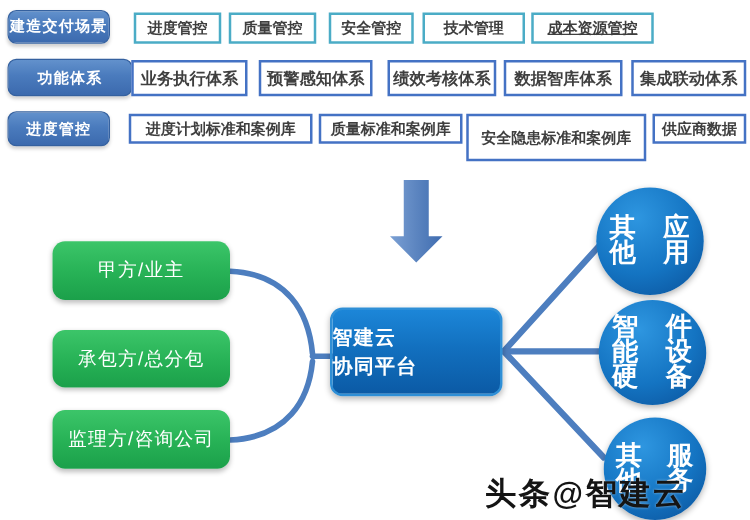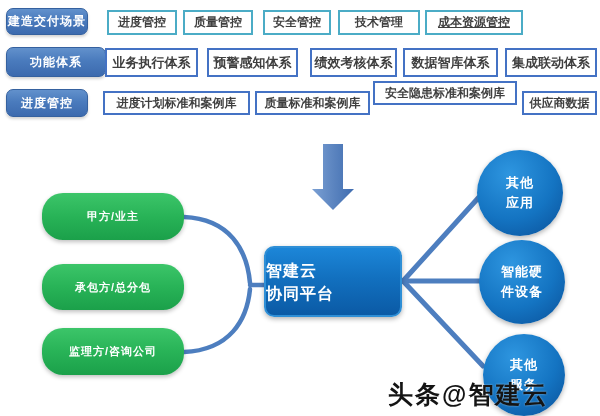--- a/index.html
+++ b/index.html
@@ -24,36 +24,36 @@
   }
   .b-teal{border:2px solid #4bacc6;}
   .b-blue{border:2px solid #4472c4;}
   .r1{font-size:12px;}
   .r2{font-size:13px;}
   .r3{font-size:12px;}
   
   .gbox{
     display:flex;align-items:center;justify-content:center;
     background:linear-gradient(180deg,#3cc569 0%,#28b357 50%,#1ba04a 100%);
-    border-radius:21px;color:#ffffff;font-size:11px;font-weight:700;
+    border-radius:10px;color:#ffffff;font-size:15px;font-weight:400;
     box-shadow:0 2px 4px rgba(0,0,0,0.25);letter-spacing:1px;
   }
   
   .platform{
     display:flex;flex-direction:column;align-items:flex-start;justify-content:center;
     background:linear-gradient(180deg,#1c86d8 0%,#1270bf 45%,#0b5aa5 100%);
     border:2px solid #2f8fd6;border-radius:10px;color:#ffffff;
     font-size:16px;font-weight:700;line-height:23px;letter-spacing:1px;
     box-shadow:0 2px 5px rgba(0,0,0,0.3);
   }
   
   .circle{
-    display:flex;flex-direction:column;align-items:center;justify-content:center;
+    display:flex;flex-direction:row;align-items:center;justify-content:center;
     background:radial-gradient(circle at 38% 28%,#2e96e0 0%,#1474c2 55%,#0a4f97 100%);
-    border-radius:50%;color:#ffffff;font-size:13px;font-weight:700;line-height:20px;
+    border-radius:50%;color:#ffffff;font-size:21px;font-weight:700;line-height:20px;
     box-shadow:0 2px 5px rgba(0,0,0,0.3);letter-spacing:1px;text-align:center;
   }
   
   .watermark{
     color:#141414;font-size:25px;font-weight:700;letter-spacing:2px;
     text-shadow:0 0 2px rgba(255,255,255,0.55);white-space:nowrap;z-index:9;
   }
   svg{position:absolute;left:0;top:0;}
 </style>
 </head>
@@ -95,21 +95,21 @@
   <div class="abs pill" style="left:6px;top:47px;width:100px;height:30px;">功能体系</div>
   <div class="abs rbox b-blue r2" style="left:105px;top:48px;width:93px;height:29px;">业务执行体系</div>
   <div class="abs rbox b-blue r2" style="left:207px;top:48px;width:91px;height:29px;">预警感知体系</div>
   <div class="abs rbox b-blue r2" style="left:310px;top:48px;width:87px;height:29px;">绩效考核体系</div>
   <div class="abs rbox b-blue r2" style="left:403px;top:48px;width:95px;height:29px;">数据智库体系</div>
   <div class="abs rbox b-blue r2" style="left:505px;top:48px;width:92px;height:29px;">集成联动体系</div>
 
   <div class="abs pill" style="left:6px;top:89px;width:82px;height:28px;">进度管控</div>
   <div class="abs rbox b-blue r3" style="left:103px;top:91px;width:147px;height:24px;">进度计划标准和案例库</div>
   <div class="abs rbox b-blue r3" style="left:255px;top:91px;width:115px;height:24px;">质量标准和案例库</div>
-  <div class="abs rbox b-blue r3" style="left:373px;top:81px;width:144px;height:24px;">安全隐患标准和案例库</div>
+  <div class="abs rbox b-blue r3" style="left:373px;top:91px;width:144px;height:38px;">安全隐患标准和案例库</div>
   <div class="abs rbox b-blue r3" style="left:522px;top:91px;width:75px;height:24px;">供应商数据</div>
 
   <div class="abs gbox" style="left:42px;top:193px;width:142px;height:47px;">甲方/业主</div>
   <div class="abs gbox" style="left:42px;top:264px;width:142px;height:46px;">承包方/总分包</div>
   <div class="abs gbox" style="left:42px;top:328px;width:142px;height:47px;">监理方/咨询公司</div>
 
   <div class="abs platform" style="left:264px;top:246px;width:138px;height:71px;">
     <div>智建云</div>
     <div>协同平台</div>
   </div>

